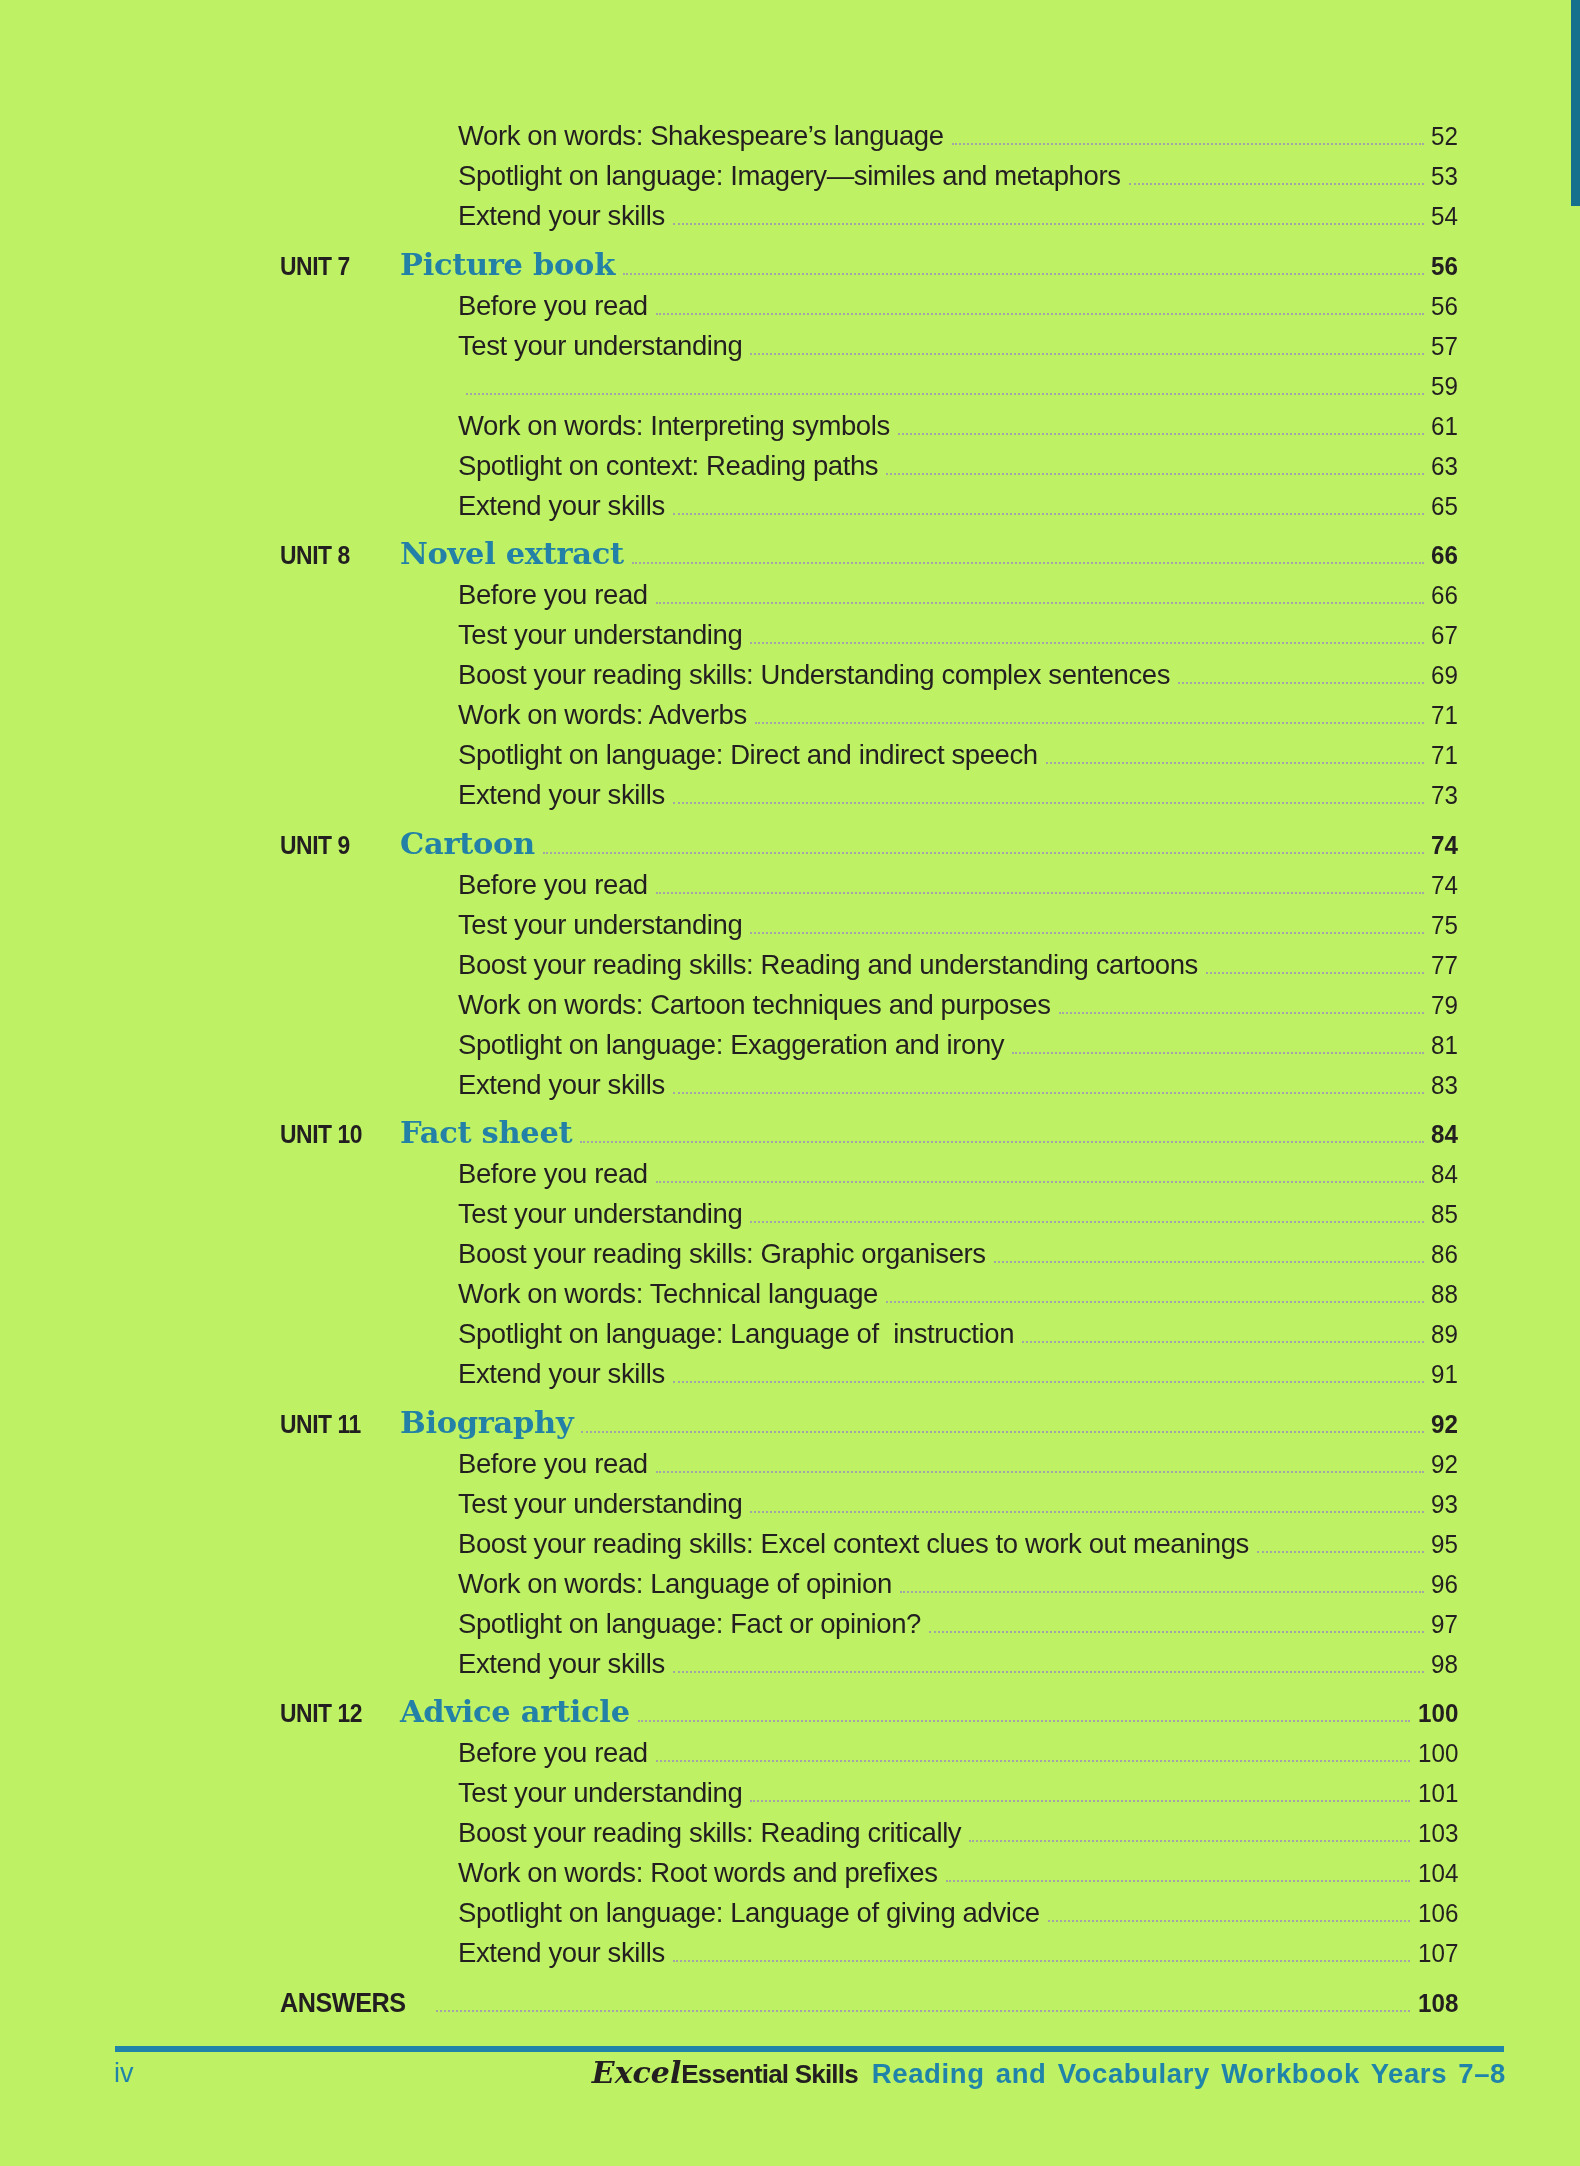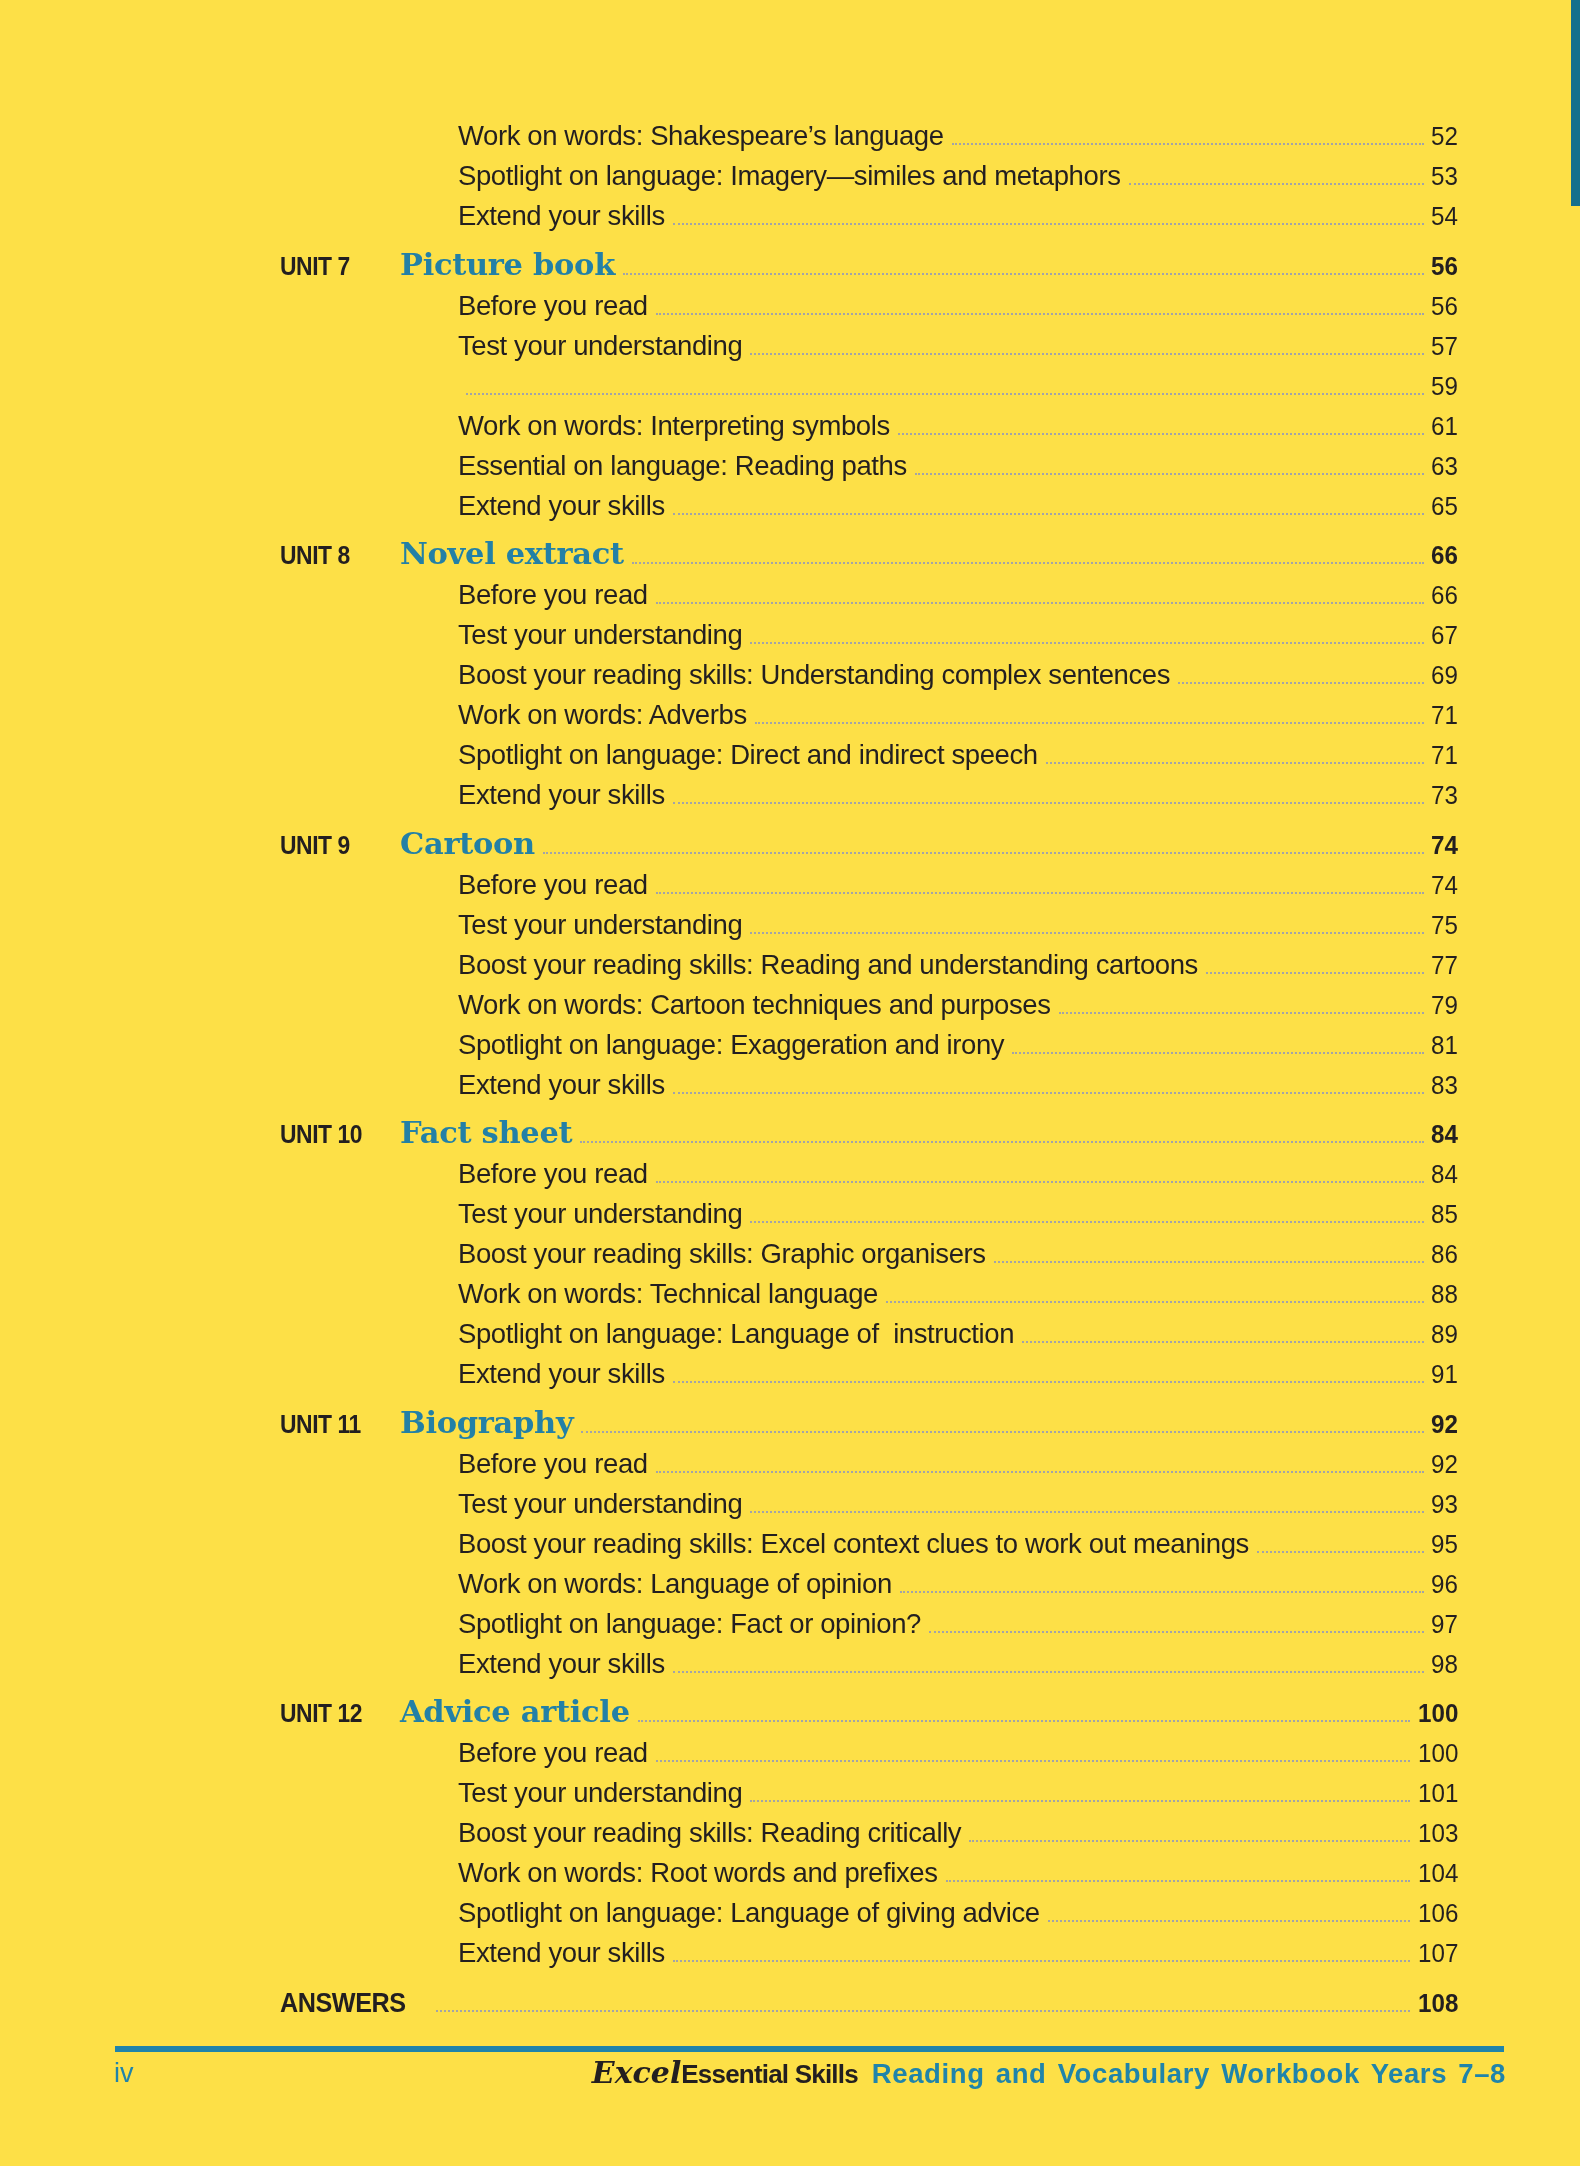--- a/index.html
+++ b/index.html
@@ -3,21 +3,21 @@
 <meta charset="utf-8">
 <style>
   html,body{margin:0;padding:0;}
   body{
     width:1580px;height:2166px;position:relative;
     background:#fdfdfb;
     font-family:"Liberation Sans",sans-serif;
     color:var(--ink,#231f20);
     overflow:hidden;
   }
-  .page{position:absolute;inset:0;background:#fde047;}
+  .page{position:absolute;inset:0;background:#bef264;}
 
   
   .edge-bar{position:absolute;top:0;right:0;width:9px;height:206px;background:var(--bar,#14708c);}
 
   
   .toc{position:absolute;top:112px;left:0;right:122px;}
   .row{display:flex;align-items:flex-end;}
   .row.sub{height:40px;padding-left:458px;}
   .row.unit-head{height:45px;margin-top:4.5px;padding-left:280px;}
   .row.answers{height:43px;margin-top:7px;padding-left:280px;justify-content:space-between;}
@@ -101,21 +101,21 @@
       <div class="row sub">
         <span class="dots"></span>
         <span class="num">59</span>
       </div>
       <div class="row sub">
         <span class="lbl">Work on words: Interpreting symbols</span>
         <span class="dots"></span>
         <span class="num">61</span>
       </div>
       <div class="row sub">
-        <span class="lbl">Essential on language: Reading paths</span>
+        <span class="lbl">Spotlight on context: Reading paths</span>
         <span class="dots"></span>
         <span class="num">63</span>
       </div>
       <div class="row sub">
         <span class="lbl">Extend your skills</span>
         <span class="dots"></span>
         <span class="num">65</span>
       </div>
       <div class="row unit-head">
         <span class="unit-no">UNIT 8</span>

